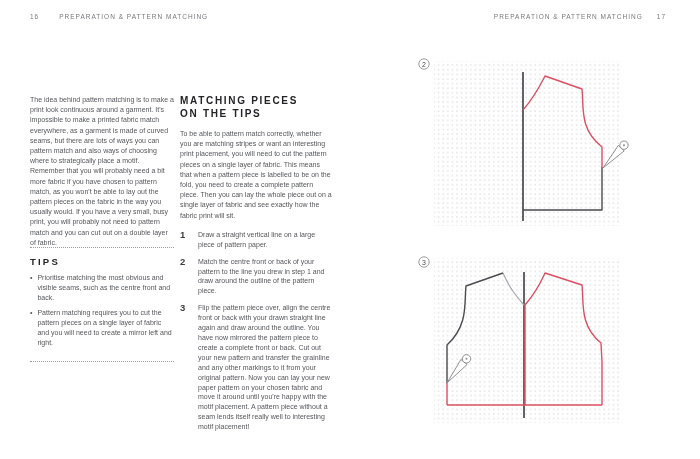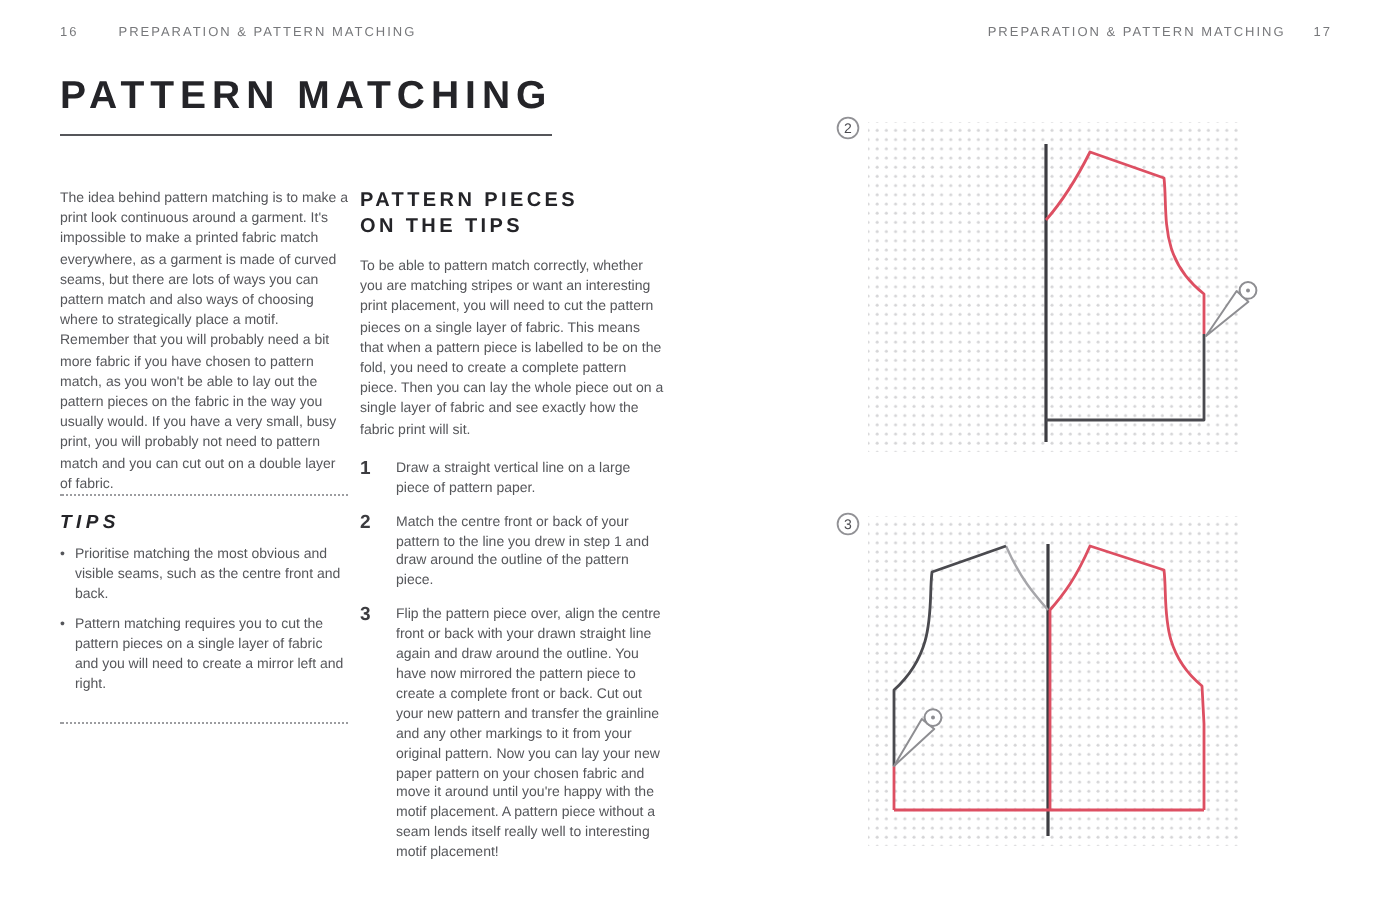--- a/index.html
+++ b/index.html
@@ -17,21 +17,21 @@
     font-size:19.5px;font-weight:bold;letter-spacing:3px;color:#242428;
     padding-bottom:7px;border-bottom:1.5px solid #55565a;white-space:nowrap;
   }
   
   .col-intro{position:absolute;left:30px;top:95px;width:144px;font-size:7px;line-height:10.2px;}
   .tips-box{
     position:absolute;left:30px;top:247px;width:144px;
     border-top:1px dotted #9c9da0;border-bottom:1px dotted #9c9da0;
     padding:8px 0 9px 0;
   }
-  .tips-heading{font-size:9.5px;font-weight:bold;letter-spacing:2.2px;color:#242428;margin:0 0 6px 0;font-style:italic;}
+  .tips-heading{font-size:9.5px;font-weight:bold;letter-spacing:2.2px;color:#242428;margin:0 0 6px 0;}
   .tip-item{display:flex;gap:5px;font-size:7px;line-height:10.2px;margin-bottom:4px;}
   .tip-bullet{flex:0 0 auto;font-size:7px;color:#55565a;}
   
   .col-mid{position:absolute;left:180px;top:94px;width:153px;}
   .mid-heading{font-size:10px;font-weight:bold;letter-spacing:1.7px;line-height:13px;color:#242428;margin:0;}
   .mid-intro{margin-top:9px;font-size:7px;line-height:10.2px;}
   .steps{margin-top:9px;}
   .step{display:flex;margin-bottom:7px;}
   .step-num{flex:0 0 18px;font-size:9.5px;font-weight:bold;color:#3c3c40;line-height:10px;}
   .step-text{flex:1;font-size:7px;line-height:9.9px;}
@@ -48,39 +48,38 @@
   <div class="hdr hdr-left">
     <span>16</span>
     <span>PREPARATION &amp; PATTERN MATCHING</span>
   </div>
 
   <div class="hdr hdr-right">
     <span>PREPARATION &amp; PATTERN MATCHING</span>
     <span>17</span>
   </div>
 
-  <div class="title">PATTERN MATCHING</div>
 
   <div class="col-intro">The idea behind pattern matching is to make a print look continuous around a garment. It's impossible to make a printed fabric match everywhere, as a garment is made of curved seams, but there are lots of ways you can pattern match and also ways of choosing where to strategically place a motif. Remember that you will probably need a bit more fabric if you have chosen to pattern match, as you won't be able to lay out the pattern pieces on the fabric in the way you usually would. If you have a very small, busy print, you will probably not need to pattern match and you can cut out on a double layer of fabric.</div>
 
   <div class="tips-box">
     <p class="tips-heading">TIPS</p>
     <div class="tip-item">
       <span class="tip-bullet">•</span>
       <span>Prioritise matching the most obvious and visible seams, such as the centre front and back.</span>
     </div>
     <div class="tip-item">
       <span class="tip-bullet">•</span>
       <span>Pattern matching requires you to cut the pattern pieces on a single layer of fabric and you will need to create a mirror left and right.</span>
     </div>
   </div>
 
   <div class="col-mid">
     <p class="mid-heading">
-      <span>PATTERN PIECES</span><br>
+      <span>MATCHING PIECES</span><br>
       <span>ON THE TIPS</span>
     </p>
     <div class="mid-intro">To be able to pattern match correctly, whether you are matching stripes or want an interesting print placement, you will need to cut the pattern pieces on a single layer of fabric. This means that when a pattern piece is labelled to be on the fold, you need to create a complete pattern piece. Then you can lay the whole piece out on a single layer of fabric and see exactly how the fabric print will sit.</div>
     <div class="steps">
       <div class="step">
         <span class="step-num">1</span>
         <span class="step-text">Draw a straight vertical line on a large piece of pattern paper.</span>
       </div>
       <div class="step">
         <span class="step-num">2</span>

